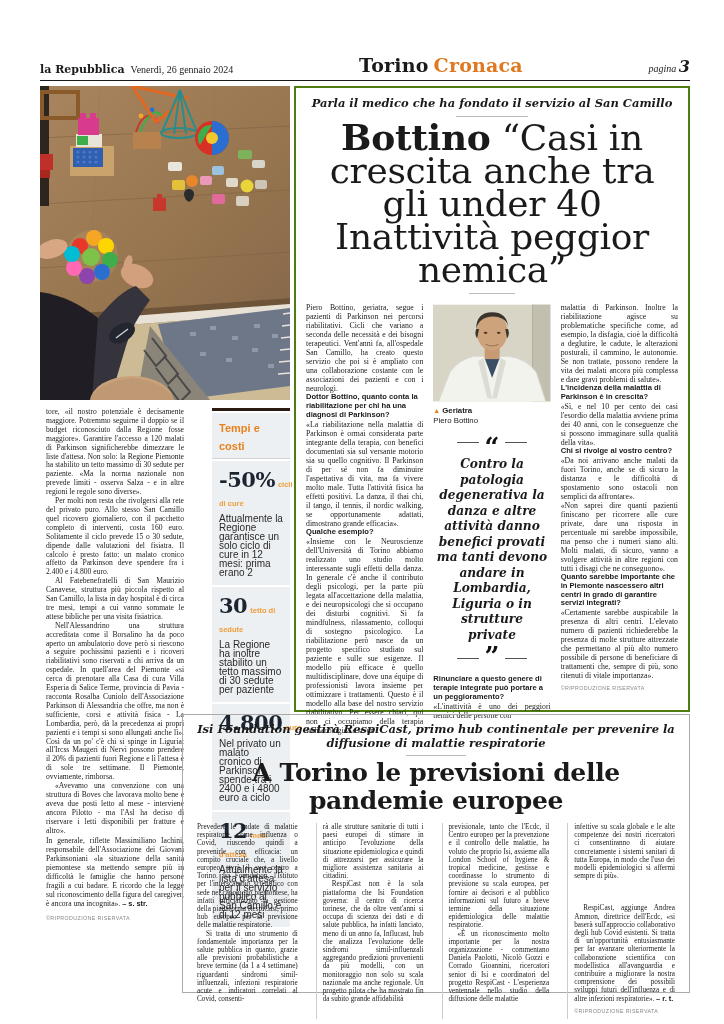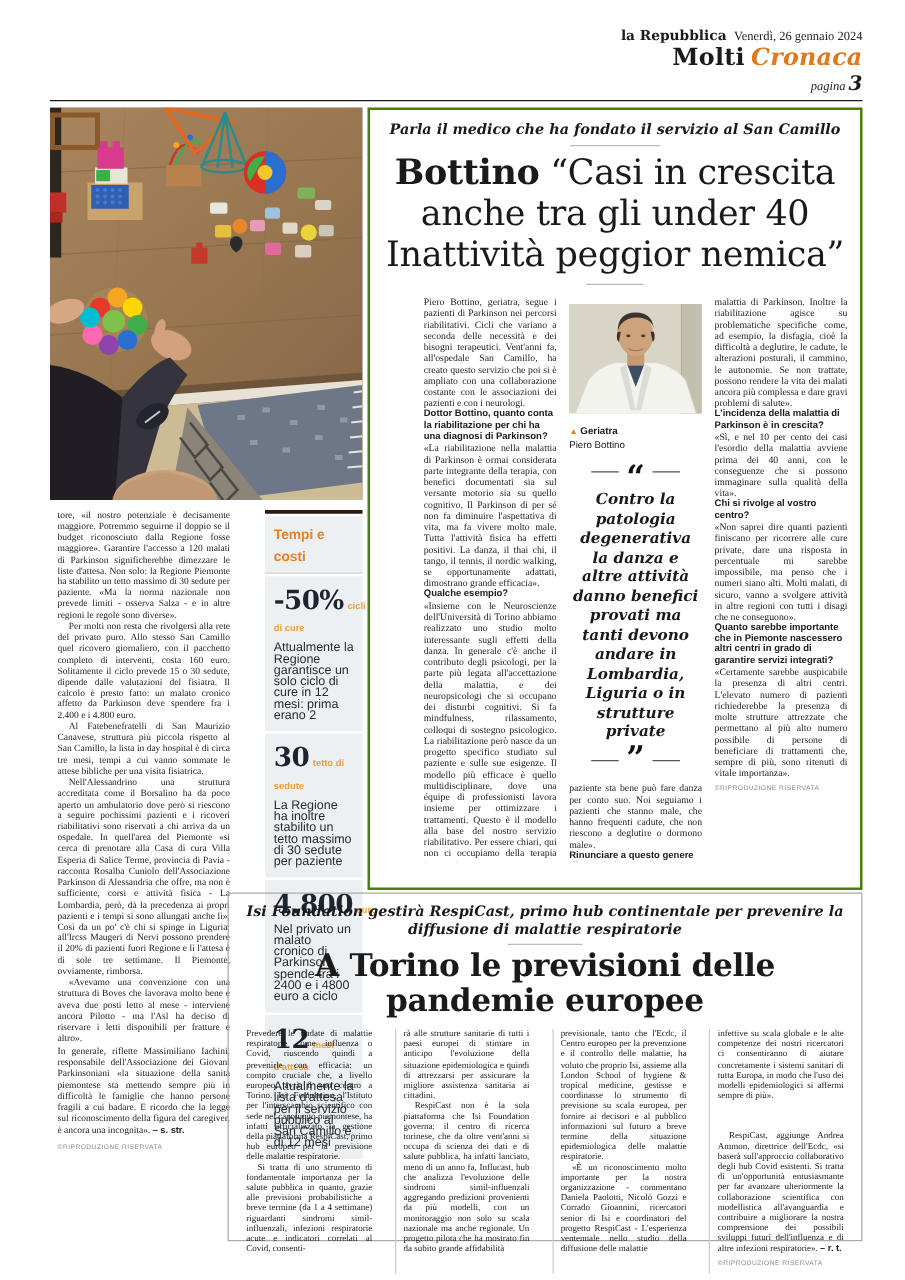--- a/index.html
+++ b/index.html
@@ -5,27 +5,27 @@
   * { box-sizing: border-box; }
   html,body { margin:0; padding:0; background:#ffffff; }
   .page {
     position:relative; width:724px; height:1024px; background:#fff;
     font-family:"Liberation Serif", serif; color:#1a1a1a; overflow:hidden;
   }
   
   .header {
     position:absolute; left:40px; top:54px; width:650px; height:27px;
     border-bottom:1.5px solid #1a1a1a;
-    display:flex; align-items:flex-end; justify-content:flex-end; padding-bottom:4px;flex-direction:column;
+    display:flex; align-items:flex-end; justify-content:space-between; padding-bottom:4px;
   }
   .header-left { display:flex; align-items:baseline; gap:6px; }
   .masthead { font-family:"DejaVu Serif",serif; font-weight:bold; font-size:11px; }
   .edition-date { font-size:10px; color:#222; }
   .section { font-family:"DejaVu Serif",serif; font-size:19px; font-weight:bold; letter-spacing:.2px; }
-  .section-cronaca { font-style:italic; color:#e07820; margin-left:5px; font-weight:bold; }
+  .section-cronaca { color:#e07820; margin-left:5px; font-weight:bold; }
   .pagenum { font-style:italic; font-size:10px; }
   .pagenum b { font-size:16px; font-style:italic; font-family:"DejaVu Serif",serif; }
   
   .lead-photo { position:absolute; left:40px; top:86px; width:250px; height:314px; overflow:hidden; background:#9a7b5a; }
   
   .left-col {
     position:absolute; left:46px; top:408px; width:138px; height:560px;
   }
   .left-flow { max-height:505px; overflow:hidden; font-size:7.6px; line-height:8.9px; text-align:justify; }
   .left-flow p, .b-col p, .col p { margin:0; }
@@ -45,27 +45,27 @@
   .sb-value { font-family:"DejaVu Serif",serif; font-weight:bold; font-size:21px; color:#1c2430; letter-spacing:-0.5px; }
   .sb-unit { color:#f09d3c; font-weight:bold; font-size:7.5px; margin-left:3px; }
   .sb-text { font-size:10px; line-height:9px; color:#2a2a2a; margin-top:4px; }
   
   .main-box {
     position:absolute; left:294px; top:86px; width:396px; height:626px;
     border:2px solid #4d7c0f; padding:8px 10px 6px;
   }
   .kicker { text-align:center; font-style:italic; font-weight:bold; font-size:11.5px; font-family:"DejaVu Serif",serif; }
   .kicker-rule { width:72px; height:1px; background:#bbb; margin:6px auto 4px; }
-  .headline { text-align:center; font-family:"DejaVu Serif",serif; font-size:28px; line-height:33px; font-weight:normal; letter-spacing:-0.3px; }
+  .headline { text-align:center; font-family:"DejaVu Serif",serif; font-size:36px; line-height:33px; font-weight:normal; letter-spacing:-0.3px; }
   .headline .lead { font-weight:bold; }
   .byline-rule { width:46px; height:1px; background:#bbb; margin:7px auto 4px; }
   .byline { text-align:center; font-size:9.5px; }
   .byline i { font-style:italic; }
   .byline b { font-weight:bold; font-family:"DejaVu Serif",serif; }
-  .cols { display:flex; gap:10px; margin-top:9px; height:452px; overflow:hidden;margin-left:33px; }
+  .cols { display:flex; gap:10px; margin-top:9px; height:452px; overflow:hidden; }
   .col { flex:1 1 0; font-size:7.8px; line-height:9px; text-align:justify; overflow:hidden; }
   .q {
     font-family:"Liberation Sans",sans-serif; font-weight:bold; font-size:7.6px;
     line-height:8.9px; text-align:left;
   }
   
   .portrait { width:100%; height:100px; display:block; }
   .caption { font-family:"Liberation Sans",sans-serif; font-size:7.8px; line-height:9.5px; margin:3px 0 10px; text-align:left; }
   .caption-marker { color:#e8821e; font-size:7px; margin-right:2px; }
   .caption-role { font-weight:bold; }
@@ -97,21 +97,21 @@
 <body>
 
 <div class="page">
 
   <div class="header">
     <div class="header-left">
       <span class="masthead">la Repubblica</span>
       <span class="edition-date">Venerdì, 26 gennaio 2024</span>
     </div>
     <div class="section">
-      <span>Molti</span><span class="section-cronaca">Cronaca</span>
+      <span>Torino</span><span class="section-cronaca">Cronaca</span>
     </div>
     <div class="pagenum">
       <span>pagina</span> <b>3</b>
     </div>
   </div>
 
   <div class="lead-photo">
     <svg width="250" height="314" viewBox="0 0 250 314" xmlns="http://www.w3.org/2000/svg">
       <defs>
         <linearGradient id="wood" x1="0" y1="0" x2="1" y2="1">
@@ -342,33 +342,33 @@
           <div class="quote-text">Contro la patologia degenerativa la danza e altre attività danno benefici provati ma tanti devono andare in Lombardia, Liguria o in strutture private</div>
           <div class="quote-markline">
             <span class="dash"></span>
             <span class="quote-glyph close">”</span>
             <span class="dash"></span>
           </div>
         </div>
 
         <div>
 
-        <p class="p">paziente sta bene può fare danza per conto suo. Noi seguiamo i pazienti che stanno male, che hanno frequenti cadute, che non riescono a deglutire o dormono male».</p>
             <p class="q">Rinunciare a questo genere di terapie integrate può portare a un peggioramento?</p>
             <p class="p">«L'inattività è uno dei peggiori nemici delle persone con</p>
           </div>
       </div>
 
       <div class="col">
         <div>
 
         <p class="p">malattia di Parkinson. Inoltre la riabilitazione agisce su problematiche specifiche come, ad esempio, la disfagia, cioè la difficoltà a deglutire, le cadute, le alterazioni posturali, il cammino, le autonomie. Se non trattate, possono rendere la vita dei malati ancora più complessa e dare gravi problemi di salute».</p>
             <p class="q">L'incidenza della malattia di Parkinson è in crescita?</p>
             <p class="p">«Sì, e nel 10 per cento dei casi l'esordio della malattia avviene prima dei 40 anni, con le conseguenze che si possono immaginare sulla qualità della vita».</p>
             <p class="q">Chi si rivolge al vostro centro?</p>
+            <p class="p">«Da noi arrivano anche malati da fuori Torino, anche se di sicuro la distanza e le difficoltà di spostamento sono ostacoli non semplici da affrontare».</p>
             <p class="p">«Non saprei dire quanti pazienti finiscano per ricorrere alle cure private, dare una risposta in percentuale mi sarebbe impossibile, ma penso che i numeri siano alti. Molti malati, di sicuro, vanno a svolgere attività in altre regioni con tutti i disagi che ne conseguono».</p>
             <p class="q">Quanto sarebbe importante che in Piemonte nascessero altri centri in grado di garantire servizi integrati?</p>
             <p class="p">«Certamente sarebbe auspicabile la presenza di altri centri. L'elevato numero di pazienti richiederebbe la presenza di molte strutture attrezzate che permettano al più alto numero possibile di persone di beneficiare di trattamenti che, sempre di più, sono ritenuti di vitale importanza».</p>
           </div>
         <div class="copyright">©RIPRODUZIONE RISERVATA</div>
       </div>
     </div>
   </div>
 
   <div class="bottom-box">

